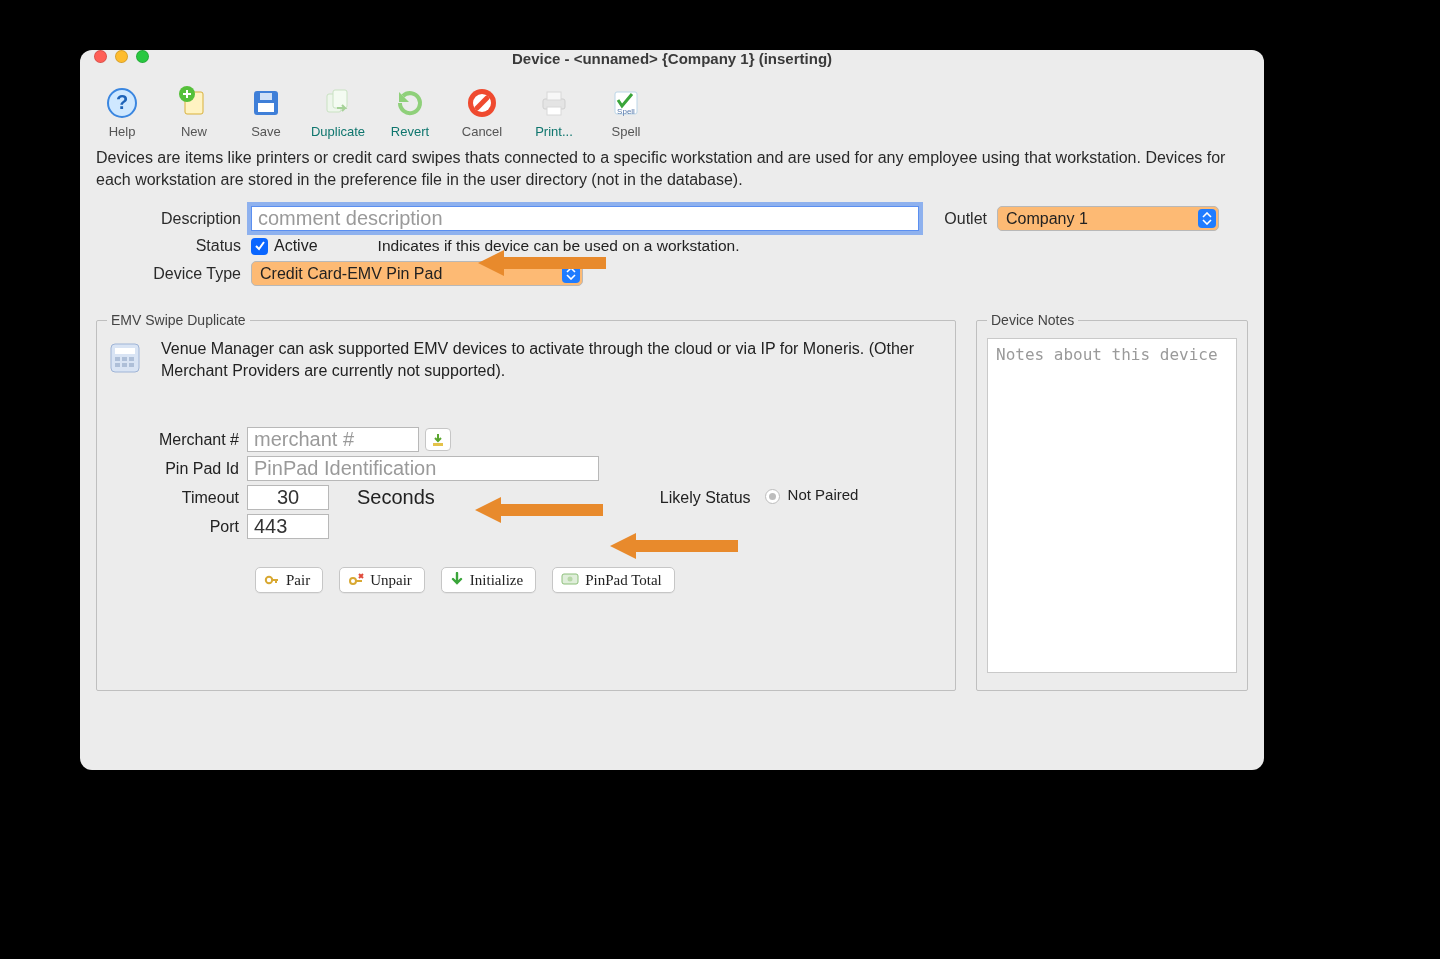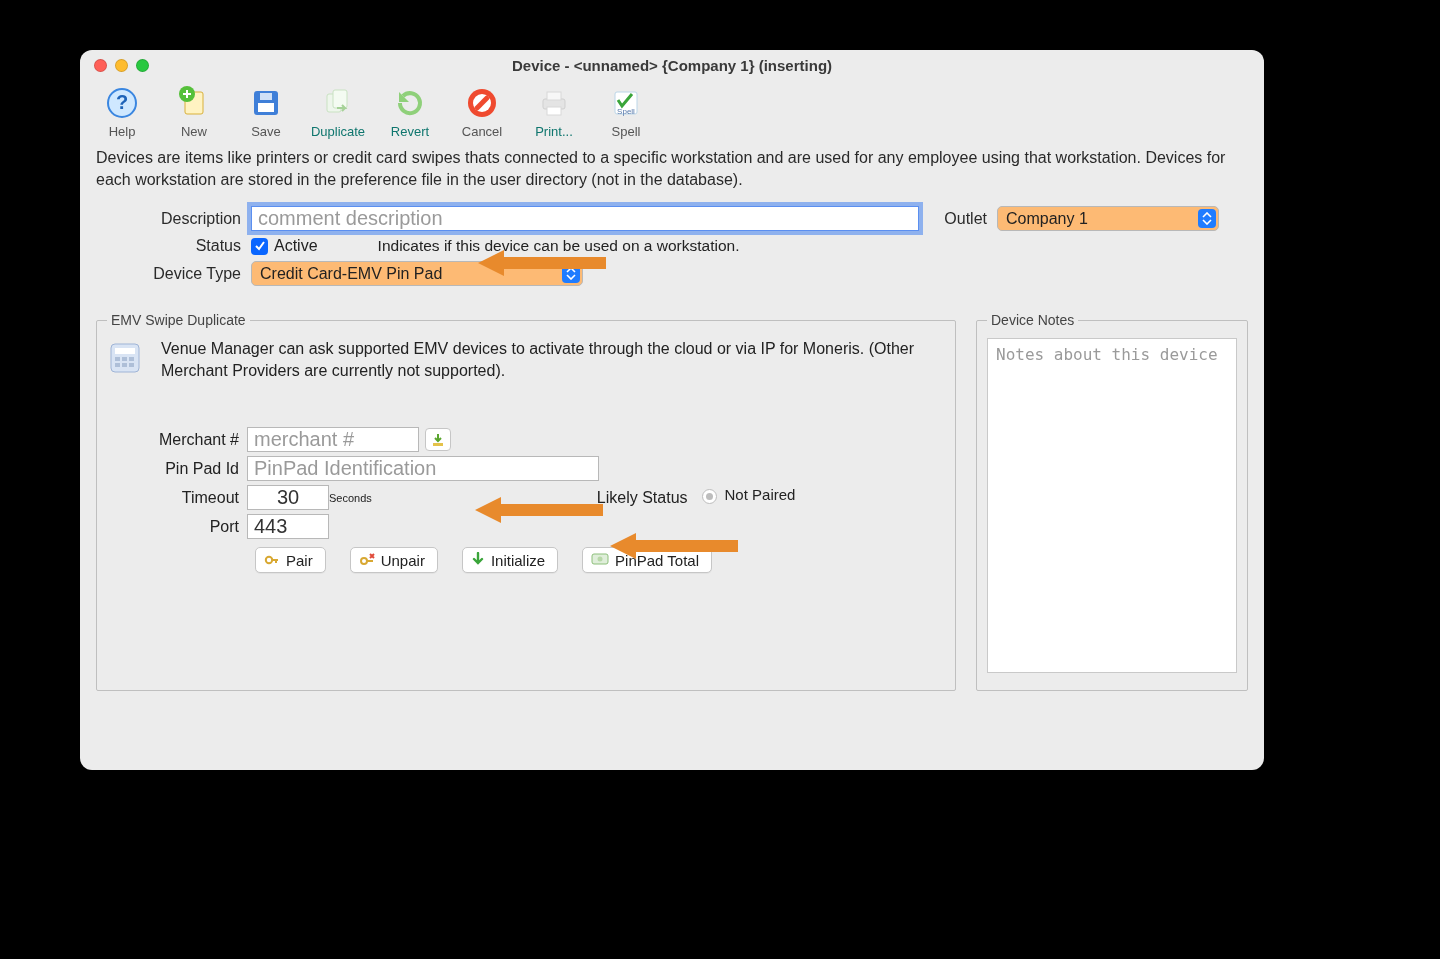--- a/index.html
+++ b/index.html
@@ -4,21 +4,21 @@
 <style>
   * { box-sizing: border-box; }
   html, body { margin:0; padding:0; background:#000; font-family: "Helvetica Neue", Helvetica, Arial, sans-serif; font-size:15px; color:#222; }
   .stage { width:1440px; height:959px; position:relative; }
   .window {
     position:absolute; left:80px; top:50px; width:1184px; height:720px;
     background:#ececec; border-radius:12px;
     box-shadow: 0 30px 60px rgba(0,0,0,0.5), 0 0 0 1px rgba(0,0,0,0.15);
     overflow:hidden;
   }
-  .titlebar { height:30px; display:flex; align-items:center; position:relative; }
+  .titlebar { height:30px; display:flex; align-items:flex-start; position:relative; }
   .traffic { display:flex; gap:8px; padding-left:14px; }
   .dot { width:13px; height:13px; border-radius:50%; border:1px solid rgba(0,0,0,0.15); }
   .dot.red{background:#ff5f57;} .dot.yellow{background:#febc2e;} .dot.green{background:#28c840;}
   .title { position:absolute; left:0; right:0; text-align:center; font-weight:700; font-size:15px; color:#3a3a3a; pointer-events:none;}
   .toolbar { display:flex; gap:12px; padding:6px 12px 0 12px; align-items:flex-start; }
   .tbtn { display:flex; flex-direction:column; align-items:center; width:60px; gap:4px; cursor:pointer; }
   .tbtn .ic { width:34px; height:34px; display:flex; align-items:center; justify-content:center; }
   .tbtn .lbl { font-size:13px; color:#555; }
   .tbtn.disabled .lbl { color:#0f766e; }
   .tbtn.disabled { cursor:default; }
@@ -51,21 +51,21 @@
   legend { font-size:14px; color:#444; padding:0 4px; }
   .emv-top { display:flex; gap:10px; align-items:flex-start; }
   .emv-top .desc { font-size:16px; line-height:1.35; }
   .form2 .row { margin:4px 0; }
   .form2 .lab2 { width:120px; text-align:right; padding-right:8px; font-size:16px; }
   .btn {
     height:26px; background:#fff; border:1px solid #c6c6c6; border-radius:5px;
     display:inline-flex; align-items:center; padding:0 12px 0 8px; gap:6px; font-size:15px;
     box-shadow:0 1px 0 rgba(0,0,0,0.04); cursor:pointer;
   }
-  .btnrow { display:flex; gap:24px; margin-top:8px; margin-left:128px; }
+  .btnrow { display:flex; gap:16px; margin-top:28px; margin-left:128px;font-family:Liberation Serif, serif; }
   .radio { width:15px; height:15px; border-radius:50%; border:1px solid #bdbdbd; background:#fff; display:inline-block; margin-right:8px; vertical-align:middle; }
   .radio.sel::after{content:""; display:block; width:7px; height:7px; border-radius:50%; background:#bdbdbd; margin:3px auto;}
   .notes {
     width:100%; height:335px; background:#fff; border:1px solid #c9c9c9; padding:6px 8px; font-size:16px; color:#9a9a9a;
     resize:none;
   }
   .arrow { position:absolute; pointer-events:none; }
   .arrow svg { display:block; }
   textarea::placeholder{color:#9a9a9a;}
   .secline{font-size:15.5px;}
@@ -246,21 +246,21 @@
                 </svg>
             </span>
           </div>
           <div class="row">
             <div class="lab2" style="width:140px">Pin Pad Id</div>
             <input class="txt" style="width: 352px;" placeholder="PinPad Identification">
           </div>
           <div class="row">
             <div class="lab2" style="width:140px">Timeout</div>
             <input class="txt" style="width: 82px; text-align: center;" value="30">
-            <span style="margin-left:0;font-size:11px">Seconds</span>
+            <span style="margin-left:28px;font-size:20px">Seconds</span>
             <div style="margin-left:225px;font-size:16px">Likely Status</div>
             <div style="margin-left:14px">
               <div style="margin-bottom:6px"><span class="radio sel"></span><span>Not Paired</span></div>
             </div>
           </div>
           <div class="row">
             <div class="lab2" style="width:140px">Port</div>
             <input class="txt" style="width: 82px;" value="443">
           </div>
 

